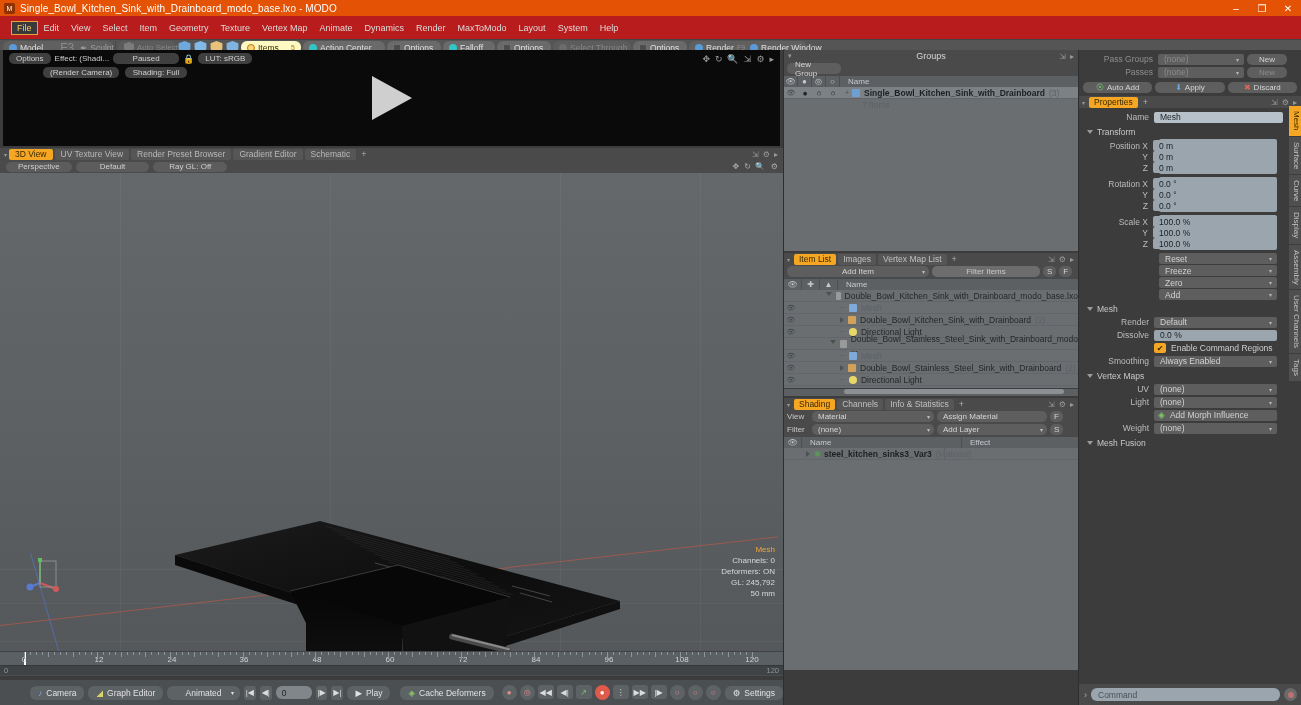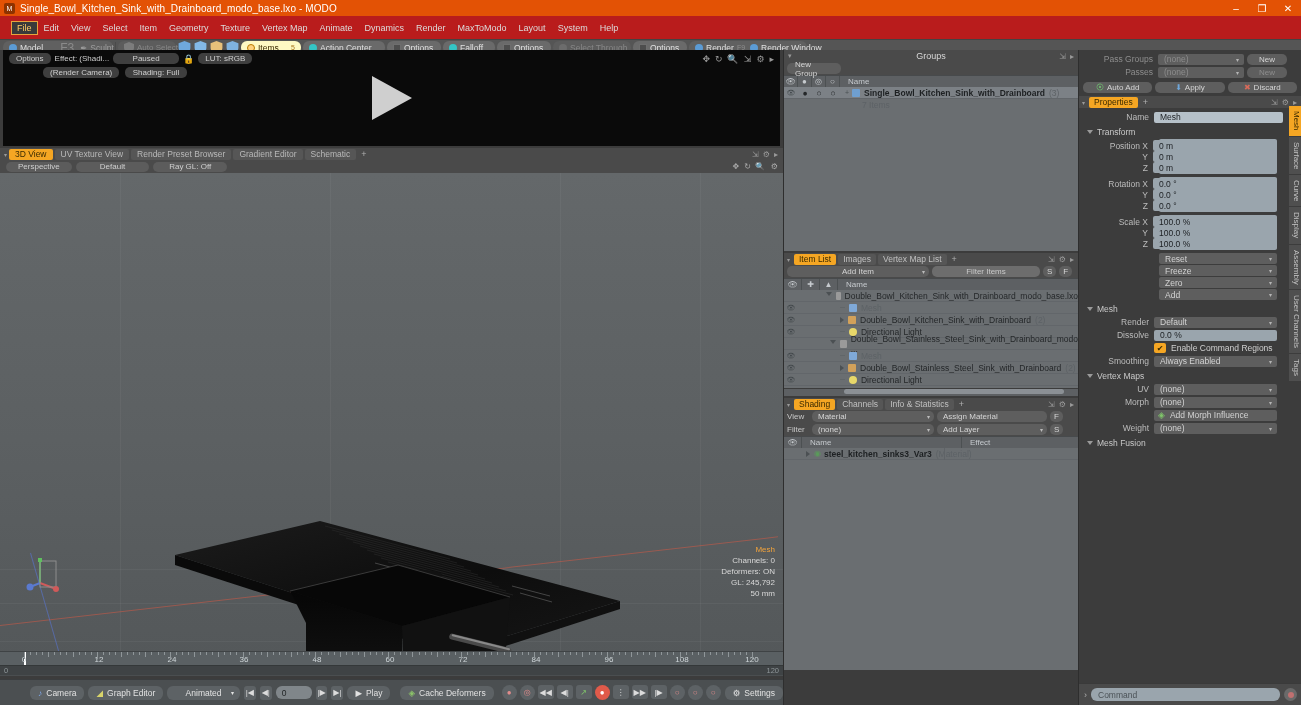--- a/index.html
+++ b/index.html
@@ -975,21 +975,21 @@
         </div>
 
         <div class="p-row">
           <span class="p-lab">UV</span>
           <div class="p-combo" style="margin-right:10px;">
             <span>(none)</span>
               <span class="cv">▾</span>
           </div>
         </div>
         <div class="p-row">
-          <span class="p-lab">Morph</span>
+          <span class="p-lab">Light</span>
           <div class="p-combo" style="margin-right:10px;">
             <span>(none)</span>
               <span class="cv">▾</span>
           </div>
         </div>
         <div class="p-row">
           <span class="p-lab"></span>
           <div class="p-combo" style="margin-right:10px;padding-left:4px;gap:5px;">
             <span style="color:#7fc46a;font-size:9px;">◈</span>
             <span>Add Morph Influence</span>

